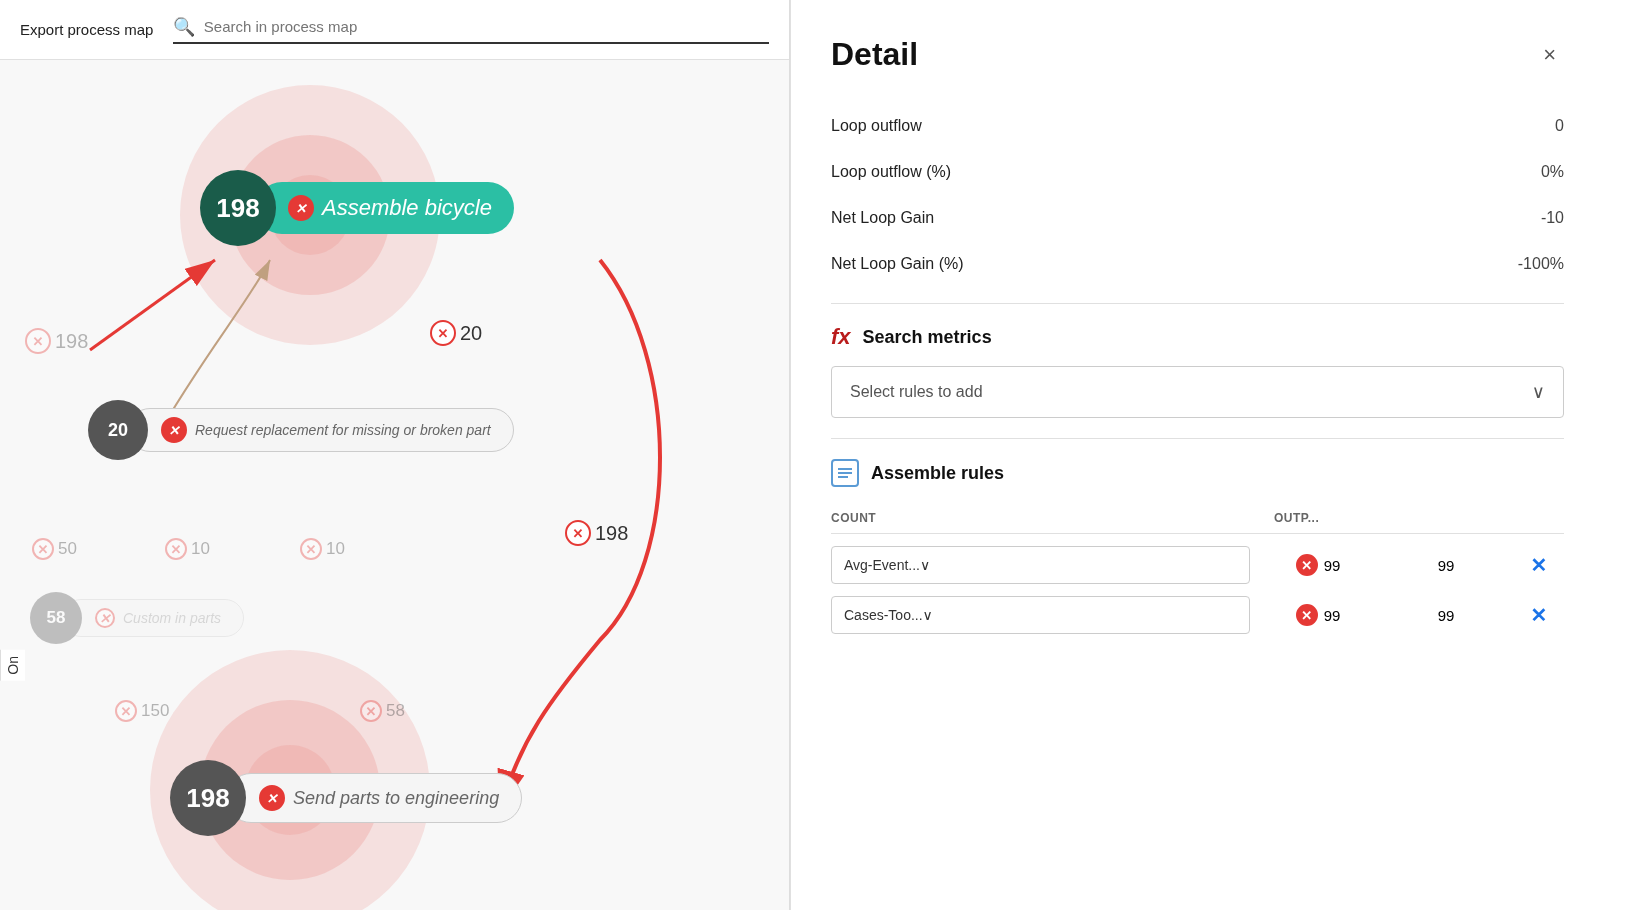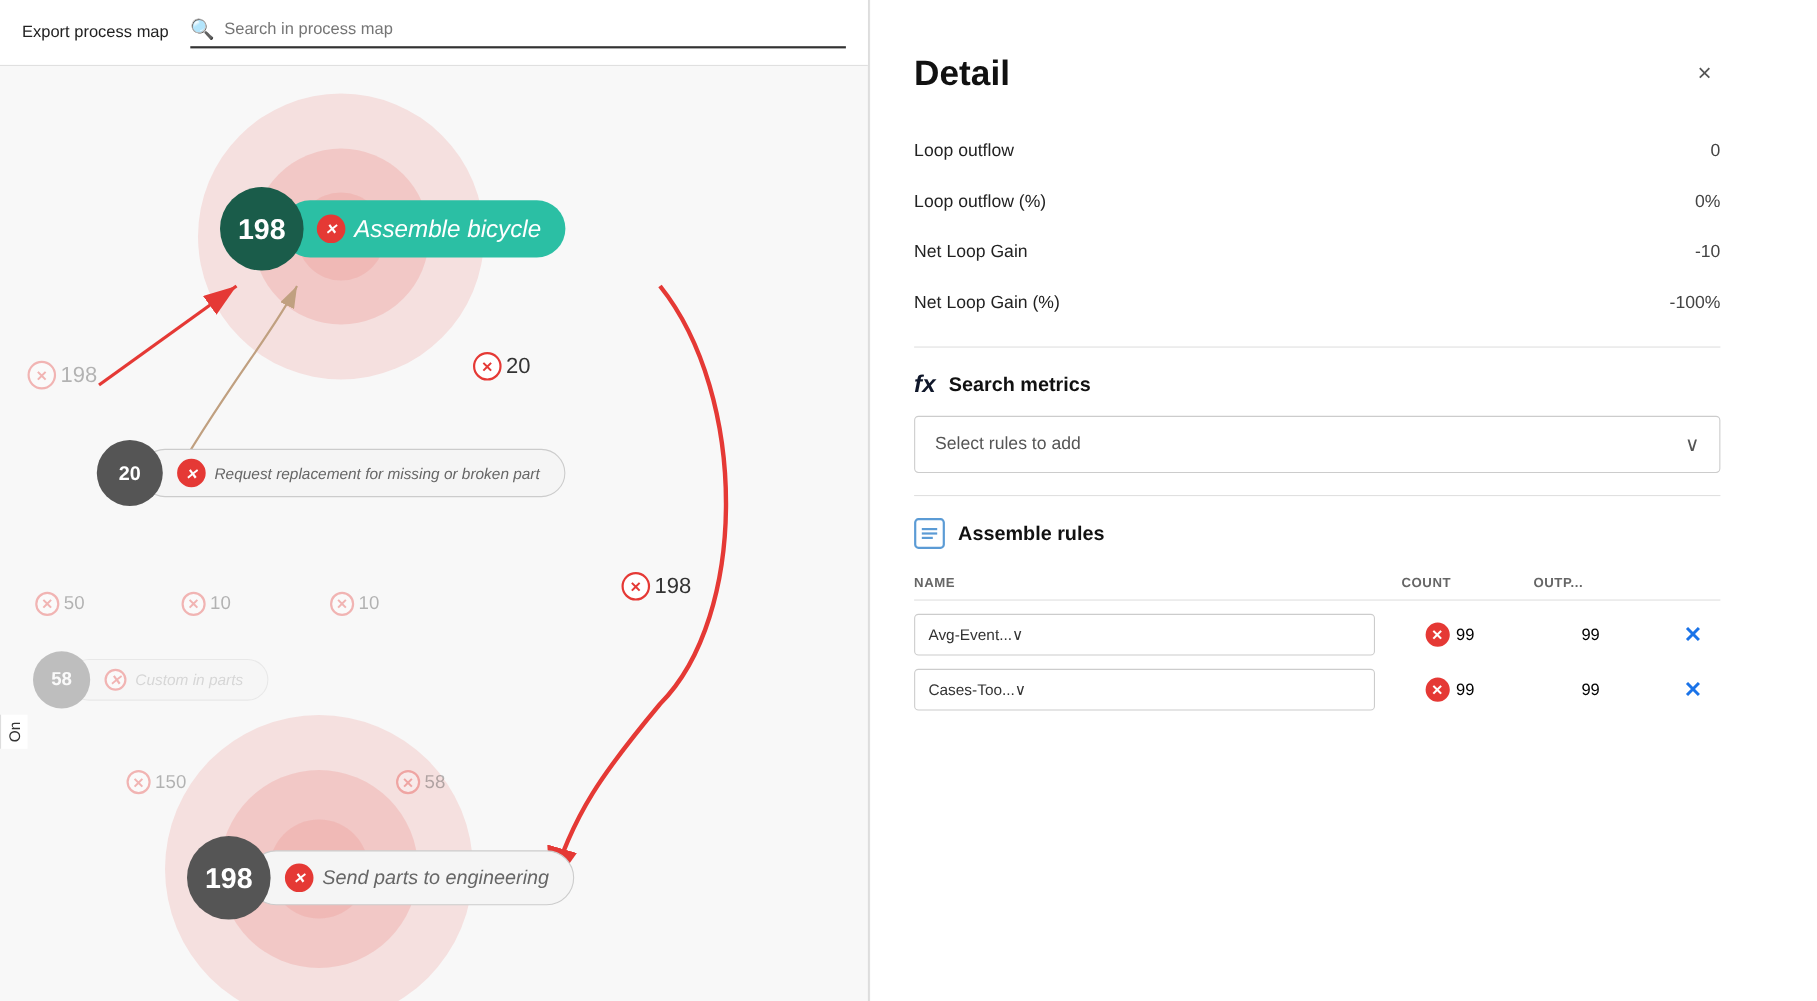--- a/index.html
+++ b/index.html
@@ -178,21 +178,21 @@
       font-size: 20px;
       font-weight: 500;
       color: #333;
     }
 
     
     .right-panel {
       width: 814px;
       height: 910px;
       background: #fff;
-      padding: 48px 40px;
+      padding: 36px 40px;
       overflow-y: auto;
       border-left: 1px solid #e0e0e0;
     }
 
     .panel-header {
       display: flex;
       justify-content: space-between;
       align-items: center;
       margin-bottom: 30px;
     }
@@ -241,21 +241,21 @@
     }
 
     .section-title {
       font-size: 18px;
       font-weight: 700;
       color: #111;
     }
 
     .fx-icon {
       font-size: 22px;
-      color: #0f172a;
+      color: #b91c1c;
       font-style: italic;
       font-weight: 700;
     }
 
     .rules-icon {
       width: 28px;
       height: 28px;
       border: 2px solid #5b9bd5;
       border-radius: 4px;
       display: flex;
@@ -512,21 +512,20 @@
       <svg width="16" height="16" viewBox="0 0 16 16" fill="none" xmlns="http://www.w3.org/2000/svg">
         <rect x="1" y="3" width="14" height="2" fill="#5b9bd5"></rect>
         <rect x="1" y="7" width="14" height="2" fill="#5b9bd5"></rect>
         <rect x="1" y="11" width="10" height="2" fill="#5b9bd5"></rect>
       </svg>
     </div>
     <span class="section-title">Assemble rules</span>
   </div>
 
   <div class="table-header">
-    <span>NAME</span>
     <span>COUNT</span>
     <span>OUTP...</span>
     <span></span>
   </div>
 
   <div class="table-row">
     <div class="rule-select">
       <span>Avg-Event...</span>
       <span style="font-size:14px;">∨</span>
     </div>

